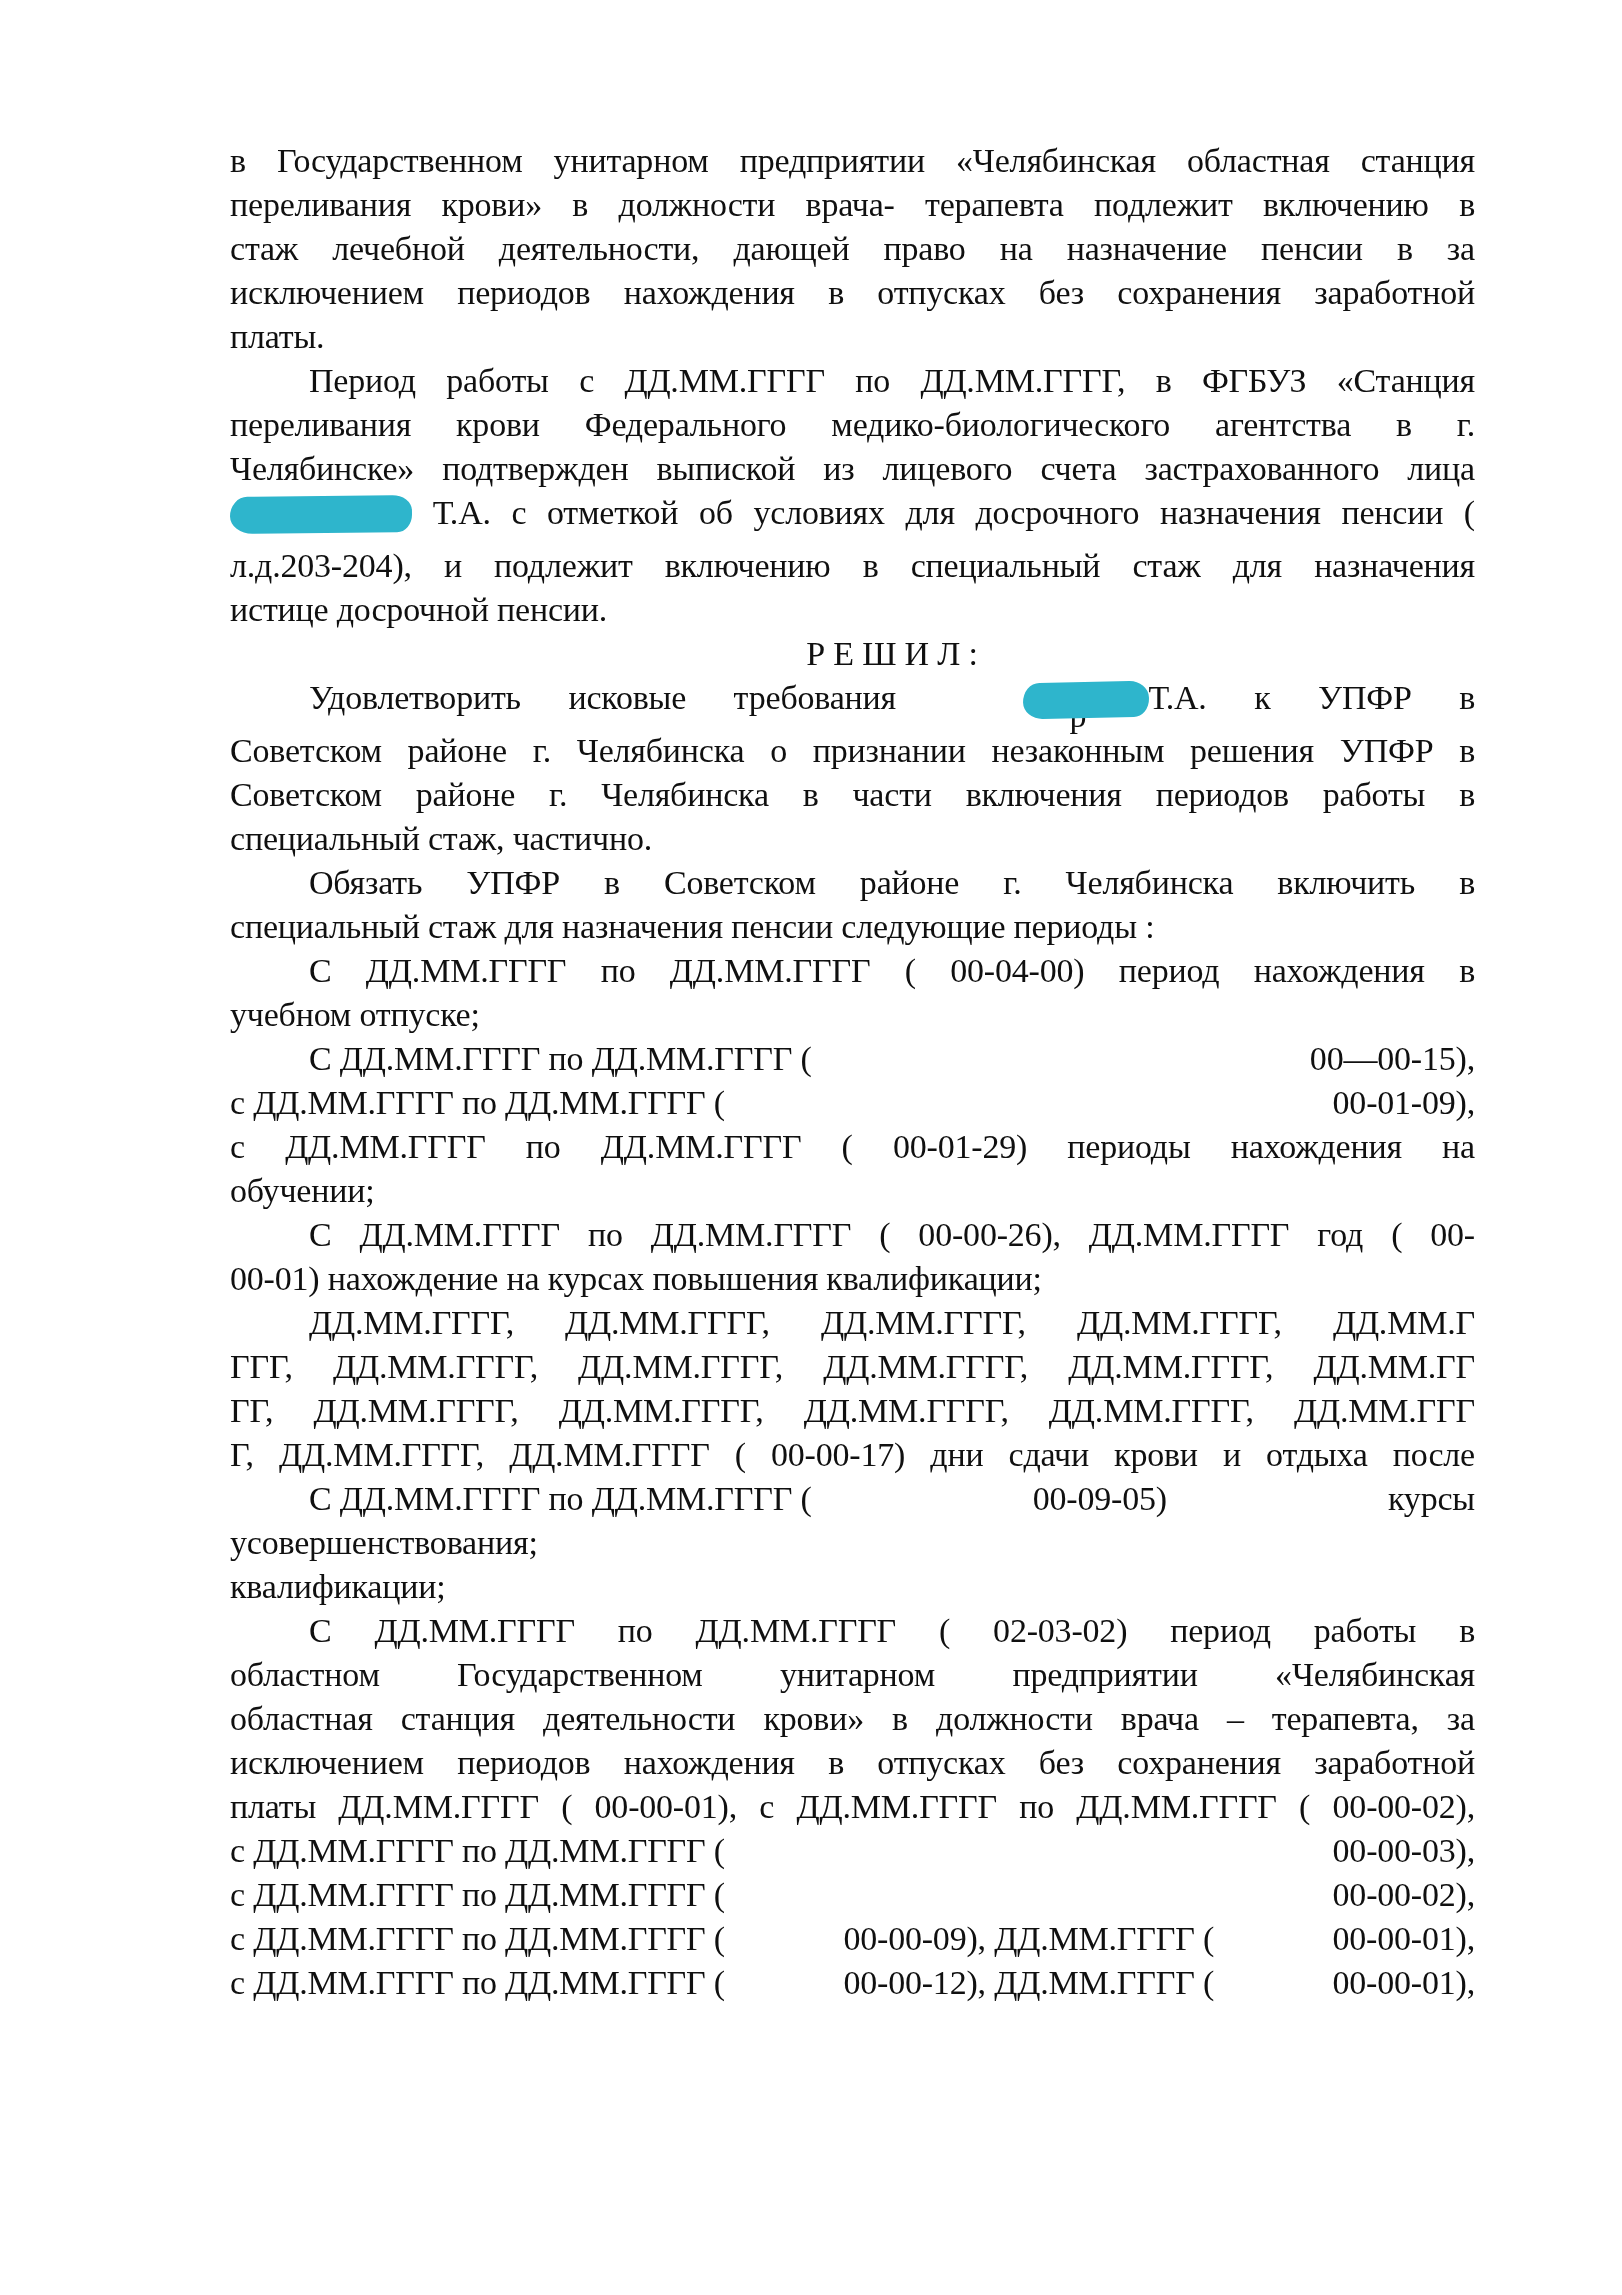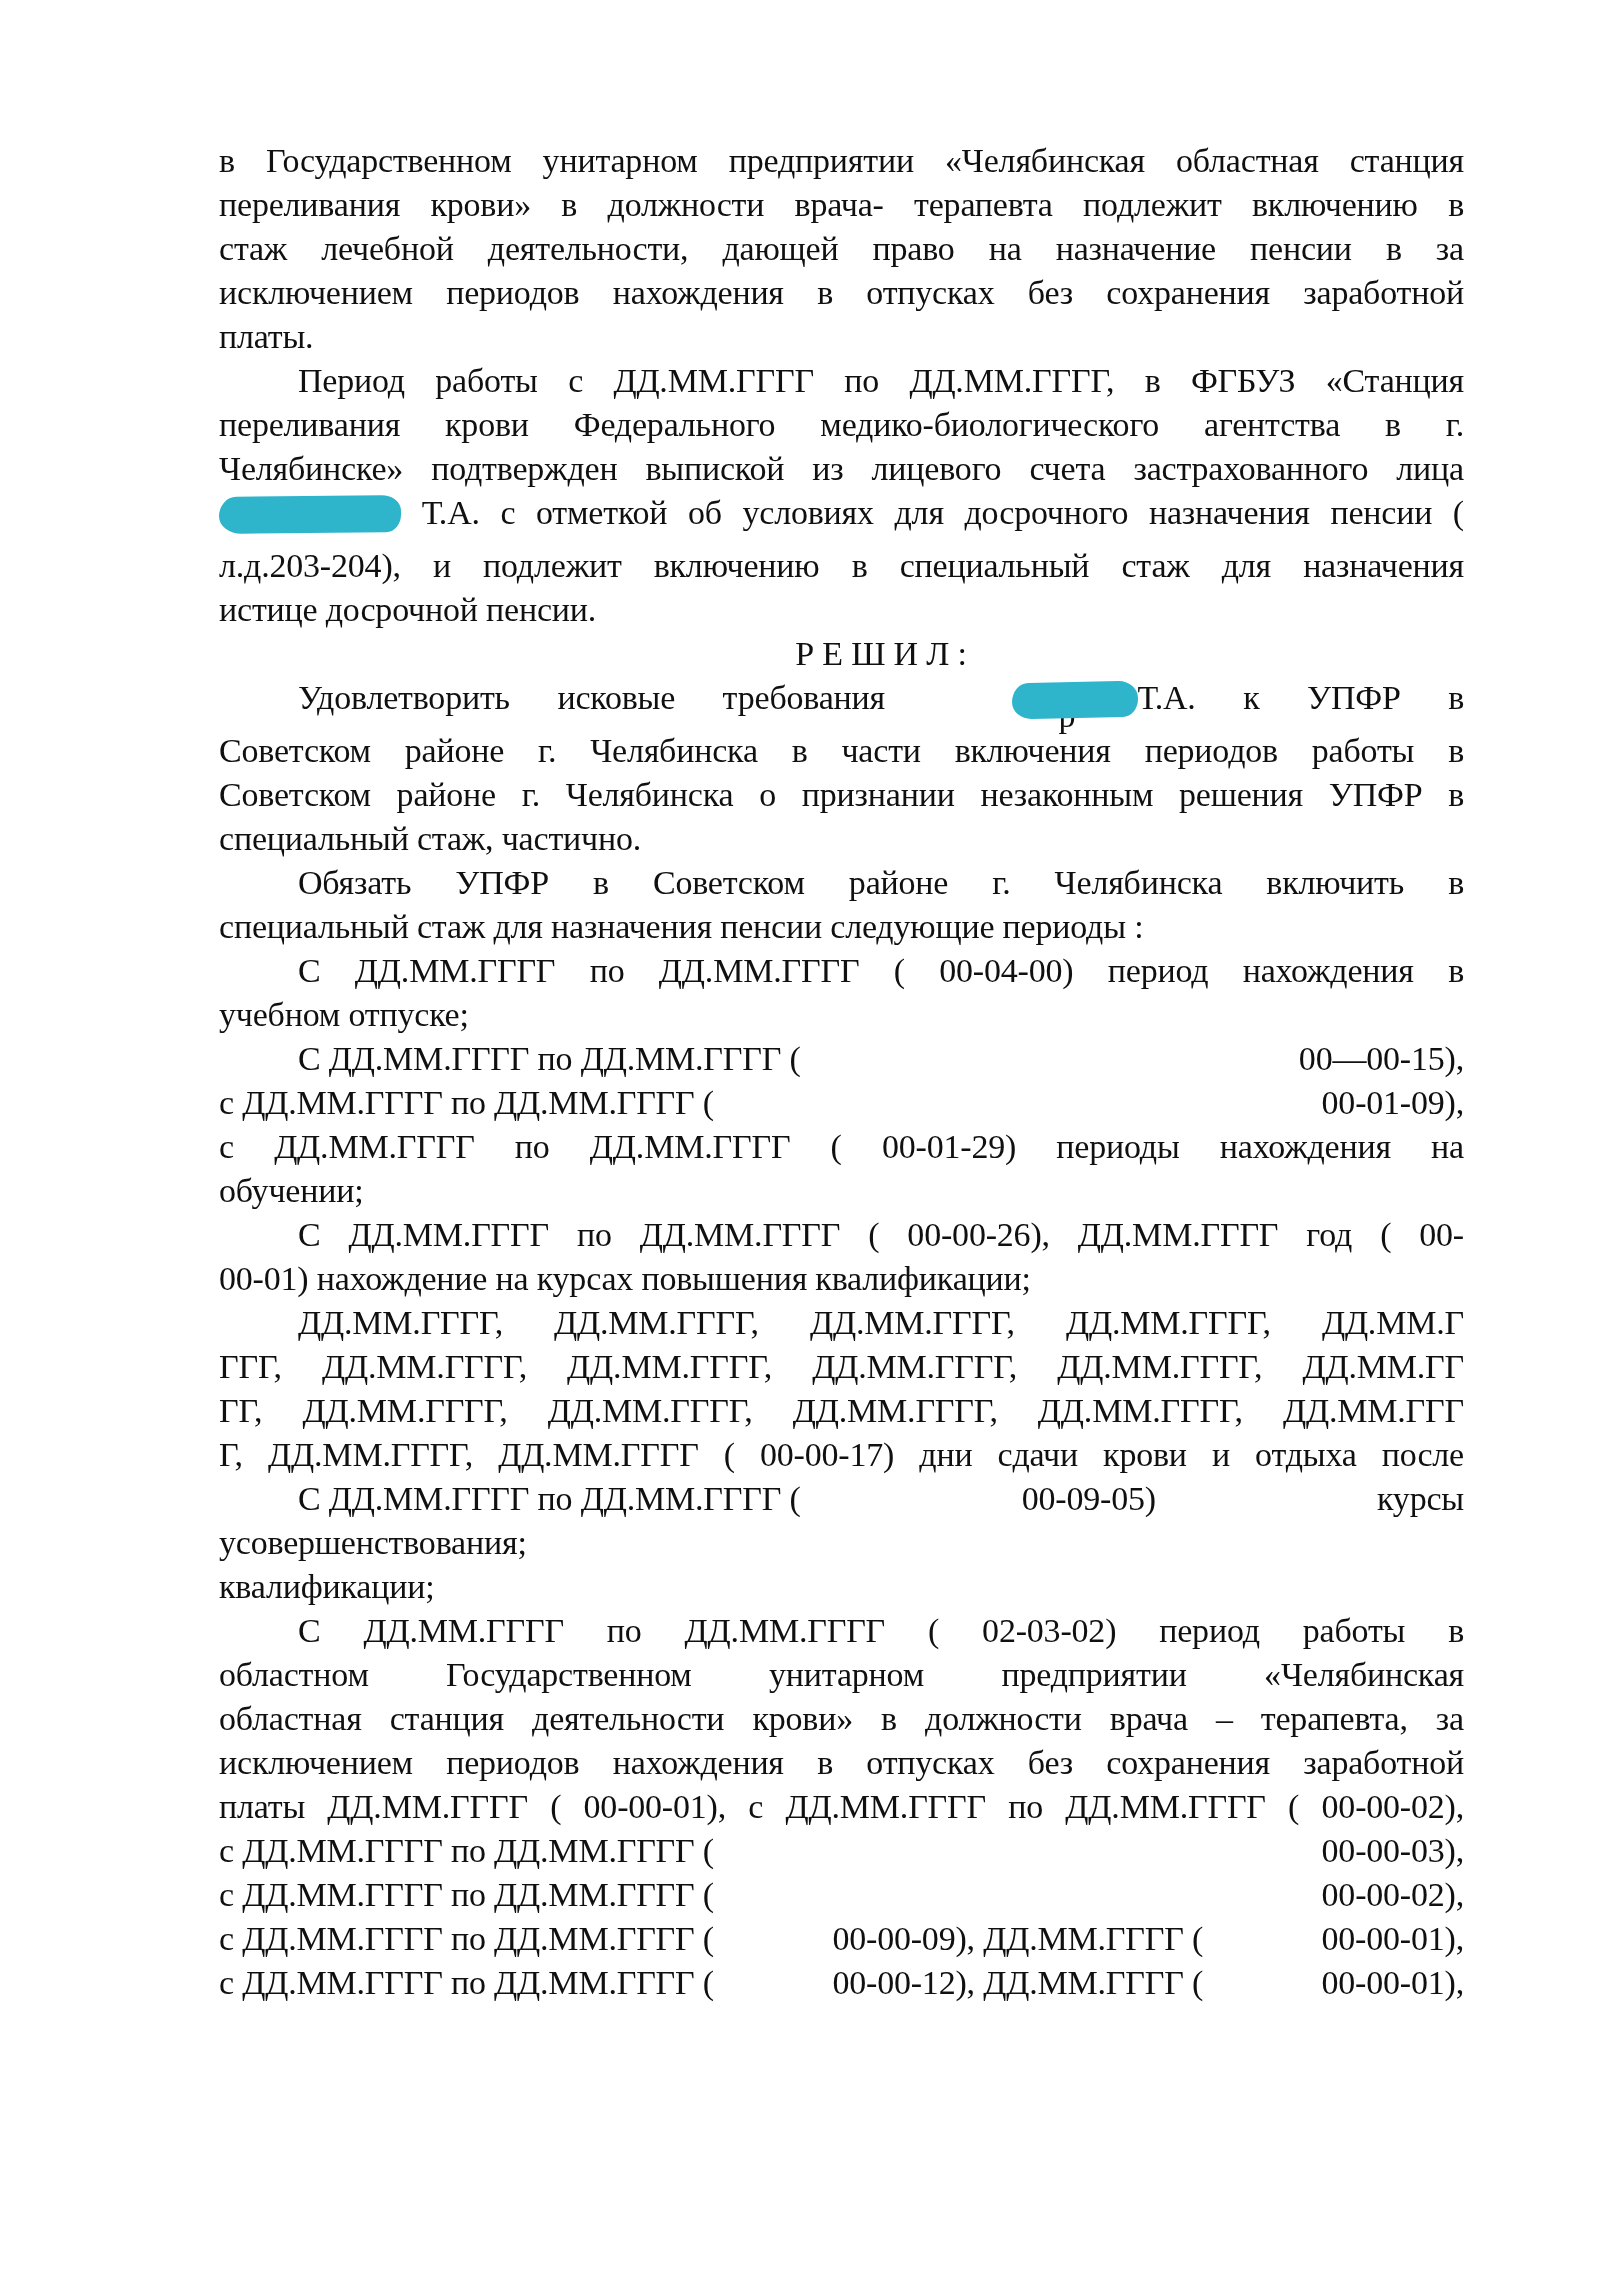--- a/index.html
+++ b/index.html
@@ -5,21 +5,21 @@
   html,body{margin:0;padding:0;background:#ffffff;}
   .page{
     position:relative;
     width:1623px;
     height:2295px;
     background:#ffffff;
     overflow:hidden;
   }
   .content{
     position:absolute;
-    left:219px;
+    left:230px;
     top:139px;
     width:1245px;
     font-family:"Liberation Serif","DejaVu Serif",serif;
     font-size:34px;
     line-height:44px;
     color:#101010;
     letter-spacing:-0.2px;
   }
   .line{min-height:44px;}
   .j{text-align:justify;text-align-last:justify;}
@@ -70,22 +70,22 @@
       <div class="line j">исключением периодов нахождения в отпусках без сохранения заработной</div>
       <div class="line l">платы.</div>
       <div class="line j ind">Период работы с ДД.ММ.ГГГГ по ДД.ММ.ГГГГ, в ФГБУЗ «Станция</div>
       <div class="line j">переливания крови Федерального медико-биологического агентства в г.</div>
       <div class="line j">Челябинске» подтвержден выпиской из лицевого счета застрахованного лица</div>
       <div class="line j"><span class="red-wrap"><span class="blob b1"></span></span> Т.А. с отметкой об условиях для досрочного назначения пенсии (</div>
       <div class="line j">л.д.203-204), и подлежит включению в специальный стаж для назначения</div>
       <div class="line l">истице досрочной пенсии.</div>
       <div class="line c">Р Е Ш И Л :</div>
       <div class="line j ind">Удовлетворить исковые требования <span class="red-wrap"><i class="peek">р</i><span class="blob b2"></span></span>Т.А. к УПФР в</div>
+      <div class="line j">Советском районе г. Челябинска о признании незаконным решения УПФР в</div>
       <div class="line j">Советском районе г. Челябинска в части включения периодов работы в</div>
-      <div class="line j">Советском районе г. Челябинска о признании незаконным решения УПФР в</div>
       <div class="line l">специальный стаж, частично.</div>
       <div class="line j ind">Обязать УПФР в Советском районе г. Челябинска включить в</div>
       <div class="line l">специальный стаж для назначения пенсии следующие периоды :</div>
       <div class="line j ind">С ДД.ММ.ГГГГ по ДД.ММ.ГГГГ (  00-04-00)  период  нахождения  в</div>
       <div class="line l">учебном отпуске;</div>
       <div class="line f ind">
         <span>С ДД.ММ.ГГГГ по ДД.ММ.ГГГГ (</span>
         <span>00—00-15),</span>
       </div>
       <div class="line f">

